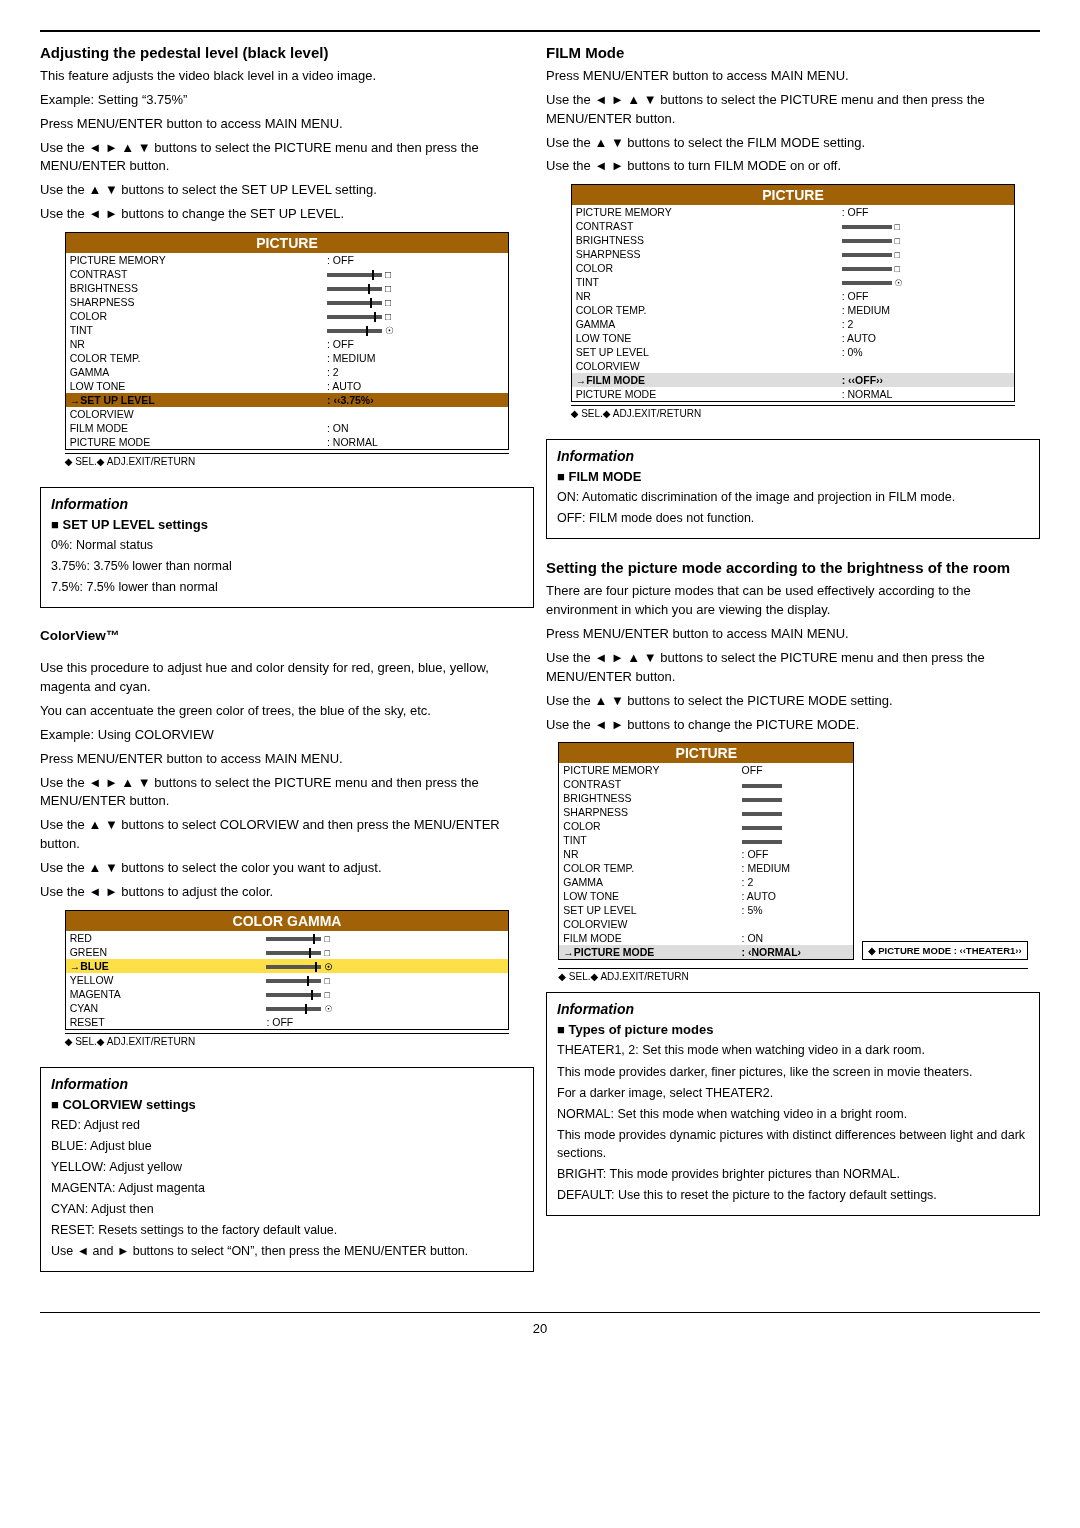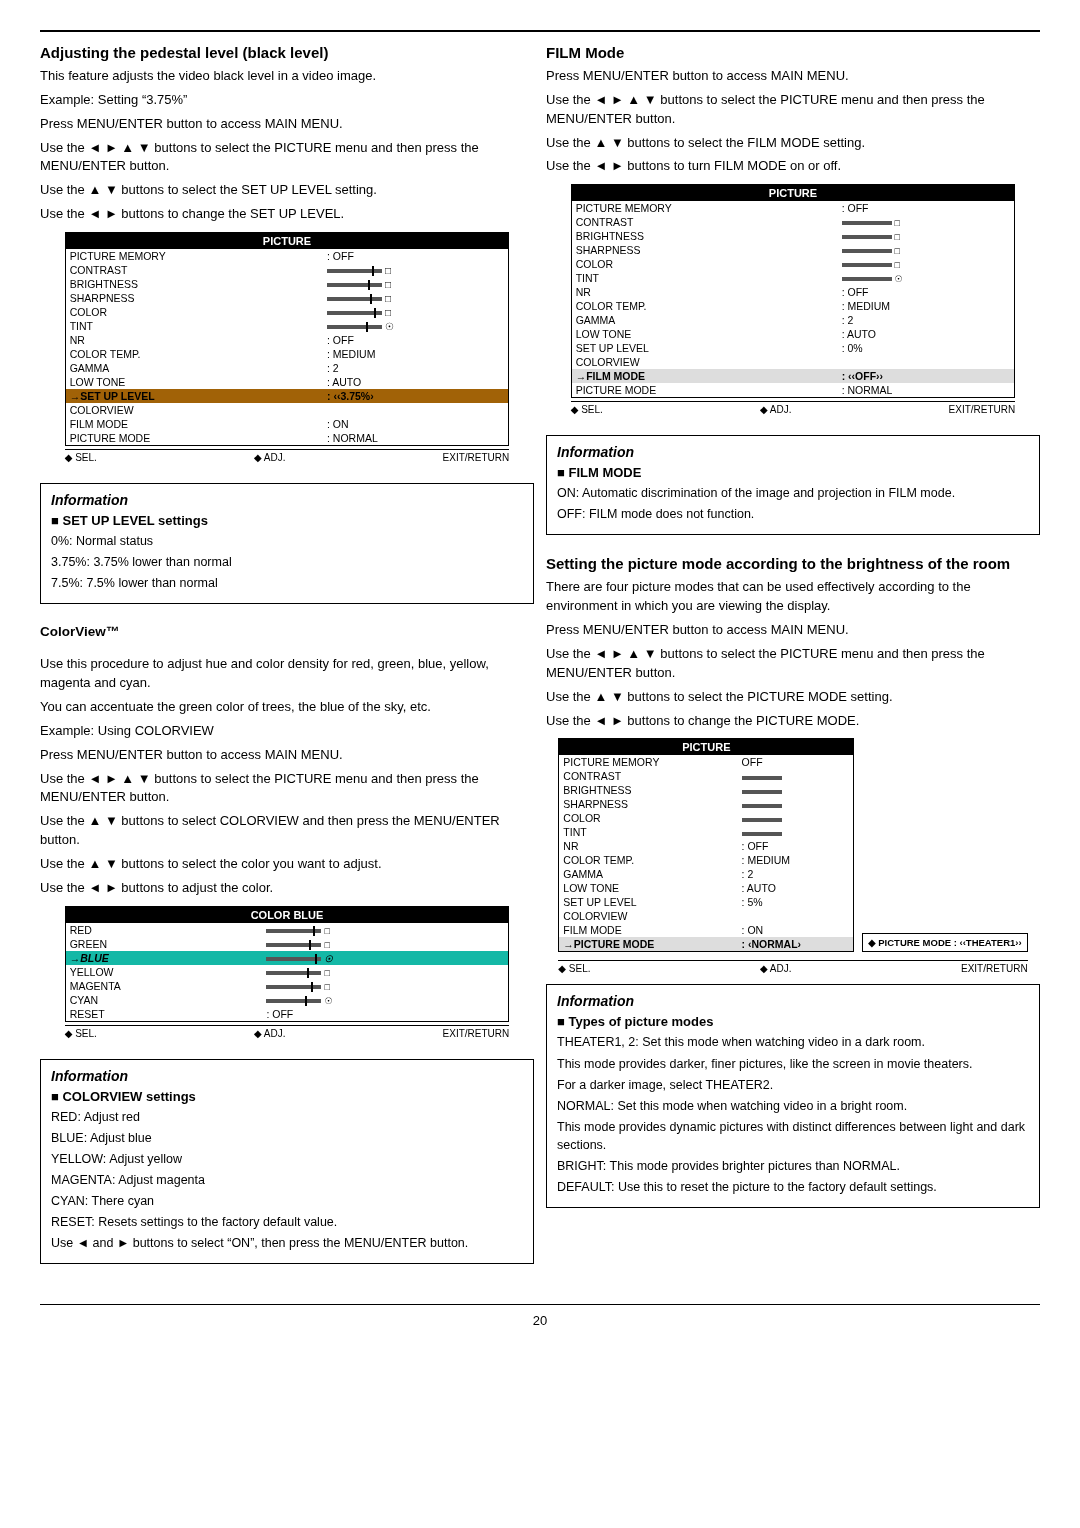--- a/index.html
+++ b/index.html
@@ -59,35 +59,35 @@
       margin: 8px auto;
       width: 90%;
     }
     .menu-table {
       width: 100%;
       border: 1.5px solid #000;
       border-collapse: collapse;
       font-size: 11px;
     }
     .menu-table th {
-      background: #000000;
+      background: #a16207;
       color: #fff;
       text-align: center;
       padding: 2px 11px;
-      font-size: 11px;
+      font-size: 14px;
       font-weight: bold;
     }
     .menu-table td {
       padding: 1px 4px;
       font-size: 10.5px;
       white-space: nowrap;
     }
     .bottom-nav {
       display: flex;
-      justify-content: space-between;
+      justify-content: flex-start;
       align-items: center;
       font-size: 10px;
       border-top: 1px solid #000;
       padding-top: 2px;
       margin-top: 3px;
     }
     .page-number {
       text-align: center;
       width: 100%;
       margin-top: 20px;
@@ -205,33 +205,33 @@
     <p>Press MENU/ENTER button to access MAIN MENU.</p>
     <p>Use the ◄ ► ▲ ▼ buttons to select the PICTURE menu and then press the MENU/ENTER button.</p>
     <p>Use the ▲ ▼ buttons to select COLORVIEW and then press the MENU/ENTER button.</p>
     <p>Use the ▲ ▼ buttons to select the color you want to adjust.</p>
     <p>Use the ◄ ► buttons to adjust the color.</p>
 
     <div class="menu-table-container">
       <table class="menu-table">
         <thead>
           <tr>
-              <th colspan="2">COLOR BLUE</th>
+              <th colspan="2">COLOR GAMMA</th>
             </tr>
         </thead>
         <tbody>
           <tr>
               <td>RED</td>
               <td><span style="display:inline-block;width:55px;height:4px;background:#555;vertical-align:middle;position:relative;"><span style="position:absolute;right:6px;top:-3px;width:2px;height:10px;background:#000;"></span></span> <span style="font-size:9px;">□</span></td>
             </tr>
           <tr>
               <td>GREEN</td>
               <td><span style="display:inline-block;width:55px;height:4px;background:#555;vertical-align:middle;position:relative;"><span style="position:absolute;right:10px;top:-3px;width:2px;height:10px;background:#000;"></span></span> <span style="font-size:9px;">□</span></td>
             </tr>
-          <tr style="font-weight:bold;background:#14b8a6;font-style:italic;">
+          <tr style="font-weight:bold;background:#fde047;">
               <td>→BLUE</td>
               <td><span style="display:inline-block;width:55px;height:4px;background:#555;vertical-align:middle;position:relative;"><span style="position:absolute;right:4px;top:-3px;width:2px;height:10px;background:#000;"></span></span> <span style="font-size:9px;">☉</span></td>
             </tr>
           <tr>
               <td>YELLOW</td>
               <td><span style="display:inline-block;width:55px;height:4px;background:#555;vertical-align:middle;position:relative;"><span style="position:absolute;right:12px;top:-3px;width:2px;height:10px;background:#000;"></span></span> <span style="font-size:9px;">□</span></td>
             </tr>
           <tr>
               <td>MAGENTA</td>
               <td><span style="display:inline-block;width:55px;height:4px;background:#555;vertical-align:middle;position:relative;"><span style="position:absolute;right:8px;top:-3px;width:2px;height:10px;background:#000;"></span></span> <span style="font-size:9px;">□</span></td>
@@ -253,21 +253,21 @@
       </div>
     </div>
 
     <div class="info-box">
       <div class="info-title">Information</div>
       <div class="info-section-title">■ COLORVIEW settings</div>
       <p>RED: Adjust red</p>
       <p>BLUE: Adjust blue</p>
       <p>YELLOW: Adjust yellow</p>
       <p>MAGENTA: Adjust magenta</p>
-      <p>CYAN: There cyan</p>
+      <p>CYAN: Adjust then</p>
       <p>RESET: Resets settings to the factory default value.</p>
       <p>Use ◄ and ► buttons to select “ON”, then press the MENU/ENTER button.</p>
     </div>
 
   </div>
 
   <div class="col-right">
 
     <h2>FILM Mode</h2>
     <p>Press MENU/ENTER button to access MAIN MENU.</p>

